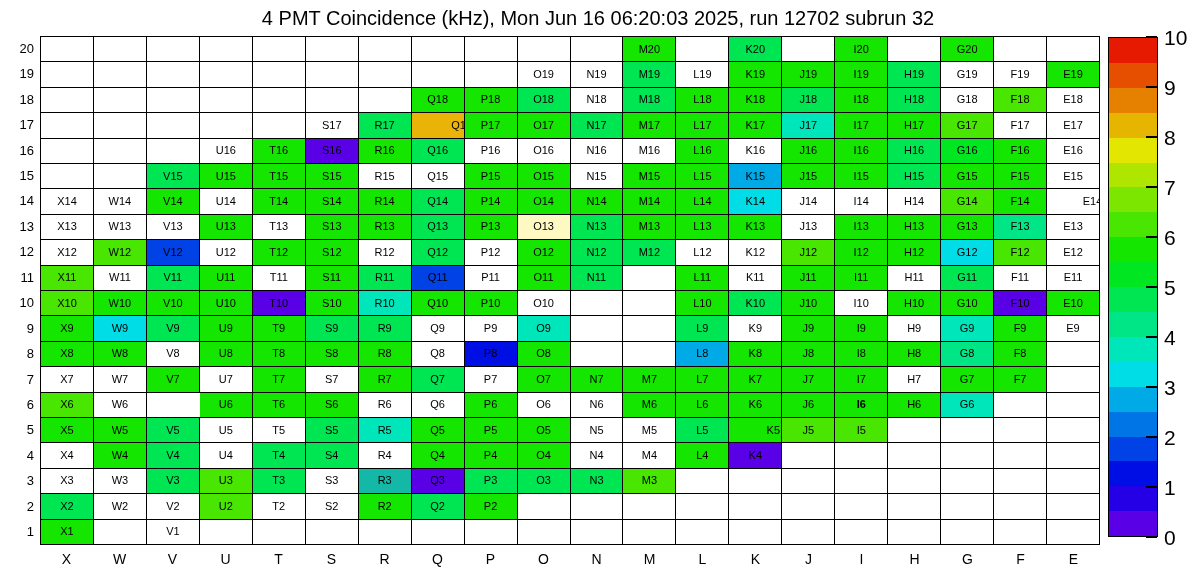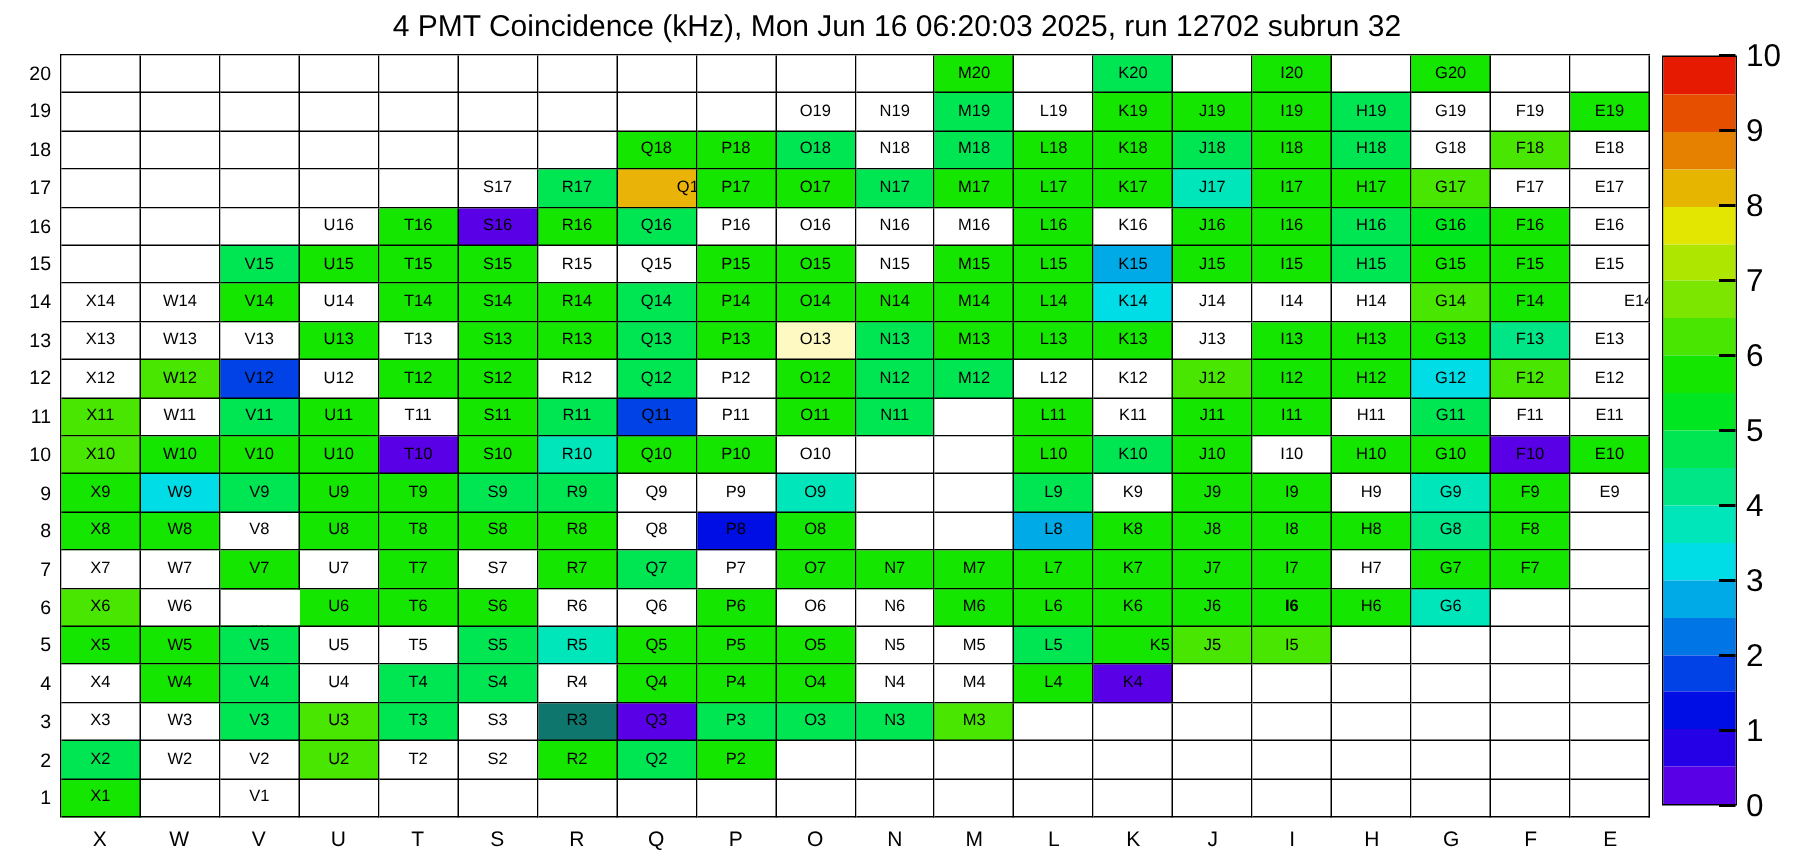--- a/index.html
+++ b/index.html
@@ -379,21 +379,21 @@
       <div class="cell" style="background: rgb(255, 255, 255);"></div>
       <div class="cell" style="background: rgb(255, 255, 255);"></div>
       <div class="cell" style="background: rgb(255, 255, 255);"></div>
       <div class="cell" style="background: rgb(255, 255, 255);"></div>
       <div class="cell" style="background: rgb(255, 255, 255);">X3</div>
       <div class="cell" style="background: rgb(255, 255, 255);">W3</div>
       <div class="cell" style="background: rgb(0, 230, 83);">V3</div>
       <div class="cell" style="background: rgb(72, 230, 0);">U3</div>
       <div class="cell" style="background: rgb(0, 230, 83);">T3</div>
       <div class="cell" style="background: rgb(255, 255, 255);">S3</div>
-      <div class="cell" style="background: #0f766e;">R3</div>
+      <div class="cell" style="background: #14b8a6;">R3</div>
       <div class="cell" style="background: rgb(89, 0, 230);">Q3</div>
       <div class="cell" style="background: rgb(0, 230, 83);">P3</div>
       <div class="cell" style="background: rgb(0, 230, 83);">O3</div>
       <div class="cell" style="background: rgb(0, 230, 83);">N3</div>
       <div class="cell" style="background: rgb(72, 230, 0);">M3</div>
       <div class="cell" style="background: rgb(255, 255, 255);"></div>
       <div class="cell" style="background: rgb(255, 255, 255);"></div>
       <div class="cell" style="background: rgb(255, 255, 255);"></div>
       <div class="cell" style="background: rgb(255, 255, 255);"></div>
       <div class="cell" style="background: rgb(255, 255, 255);"></div>

